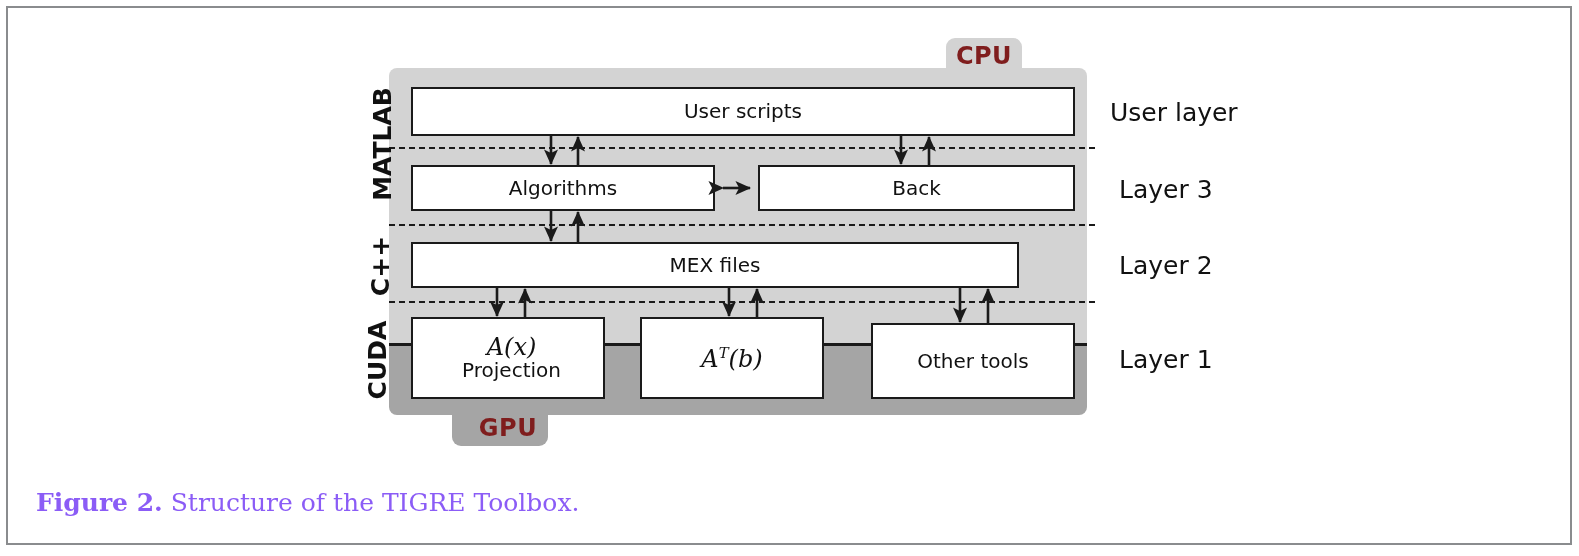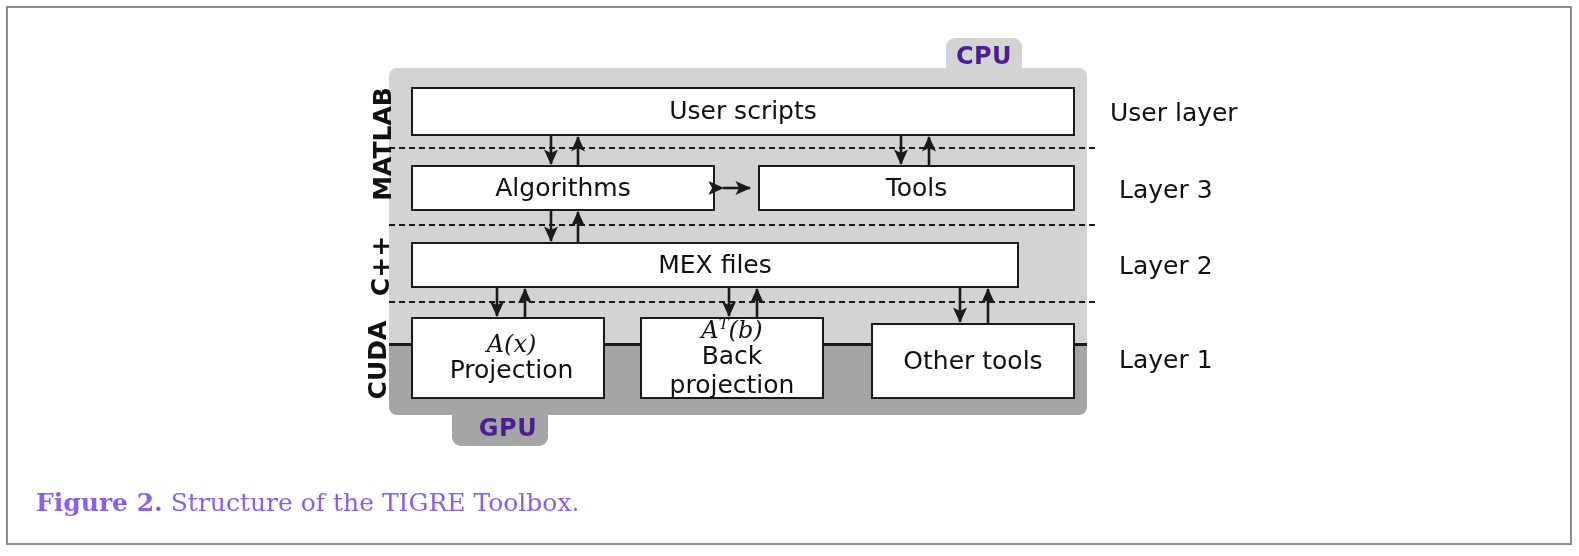--- a/index.html
+++ b/index.html
@@ -69,21 +69,21 @@
 
   
   .tab {
     position: absolute;
     border-radius: 9px;
     display: flex;
     align-items: center;
     justify-content: center;
     font-weight: bold;
     font-size: 24px;
-    color: #4c1d95;
+    color: #7f1d1d;
     letter-spacing: 0.5px;
   }
   .tab-cpu {
     left: 946px;
     top: 38px;
     width: 76px;
     height: 36px;
     background: #d3d3d3;
     border-radius: 9px 9px 0 0;
   }
@@ -117,21 +117,21 @@
     font-style: italic;
     font-size: 24px;
     line-height: 1.0;
   }
   .box .mathline sup {
     font-size: 0.62em;
     font-style: italic;
     vertical-align: super;
   }
   .box .plainline {
-    font-size: 25px;
+    font-size: 20px;
     line-height: 1.15;
   }
 
   
   .dash {
     position: absolute;
     left: 389px;
     width: 706px;
     height: 0;
     border-top: 2.5px dashed #1a1a1a;
@@ -205,35 +205,34 @@
 
     <div class="box" style="left:411px; top:87px; width:664px; height:49px;">
       <span class="plainline">User scripts</span>
     </div>
 
     <div class="box" style="left:411px; top:165px; width:304px; height:46px;">
       <span class="plainline">Algorithms</span>
     </div>
 
     <div class="box" style="left:758px; top:165px; width:317px; height:46px;">
-      <span class="plainline">Tools</span>
+      <span class="plainline">Back</span>
     </div>
 
     <div class="box" style="left:411px; top:242px; width:608px; height:46px;">
       <span class="plainline">MEX files</span>
     </div>
 
     <div class="box" style="left:411px; top:317px; width:194px; height:82px;padding-left:7px;">
       <span class="mathline">A(x)</span>
       <span class="plainline">Projection</span>
     </div>
 
     <div class="box" style="left:640px; top:317px; width:184px; height:82px;">
       <span class="mathline"><span>A</span><sup>T</sup><span>(b)</span></span>
-      <span class="plainline">Back projection</span>
     </div>
 
     <div class="box" style="left:871px; top:323px; width:204px; height:76px;">
       <span class="plainline">Other tools</span>
     </div>
 
     <div class="vlabel" style="left:302px; top:129px; width:160px; height:30px;">MATLAB</div>
     <div class="vlabel" style="left:325px; top:251px; width:110px; height:30px;">C++</div>
     <div class="vlabel" style="left:312px; top:345px; width:130px; height:30px;">CUDA</div>
 

